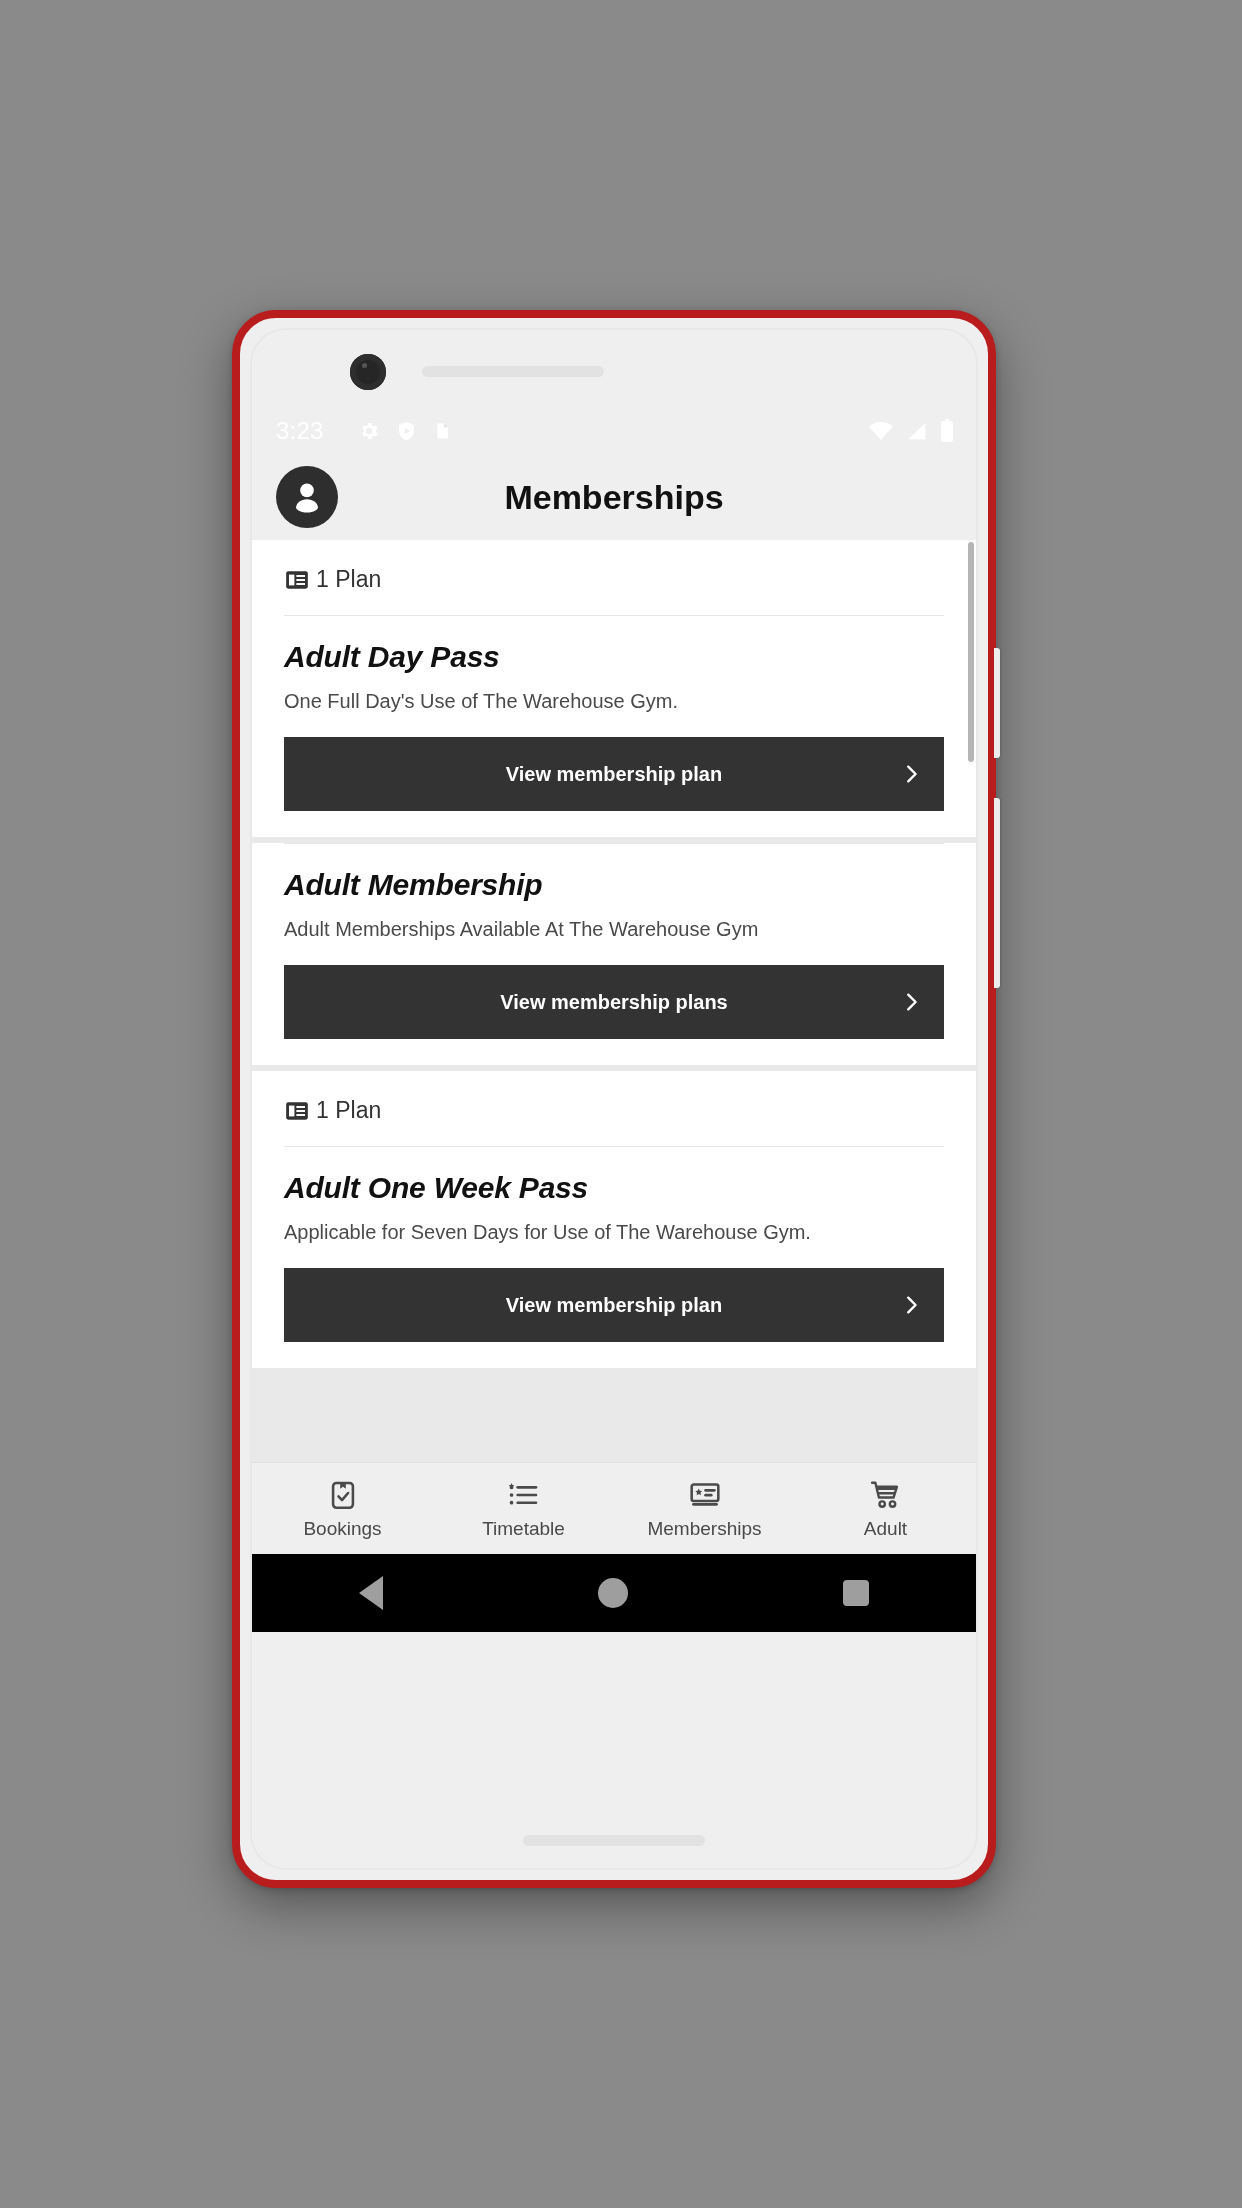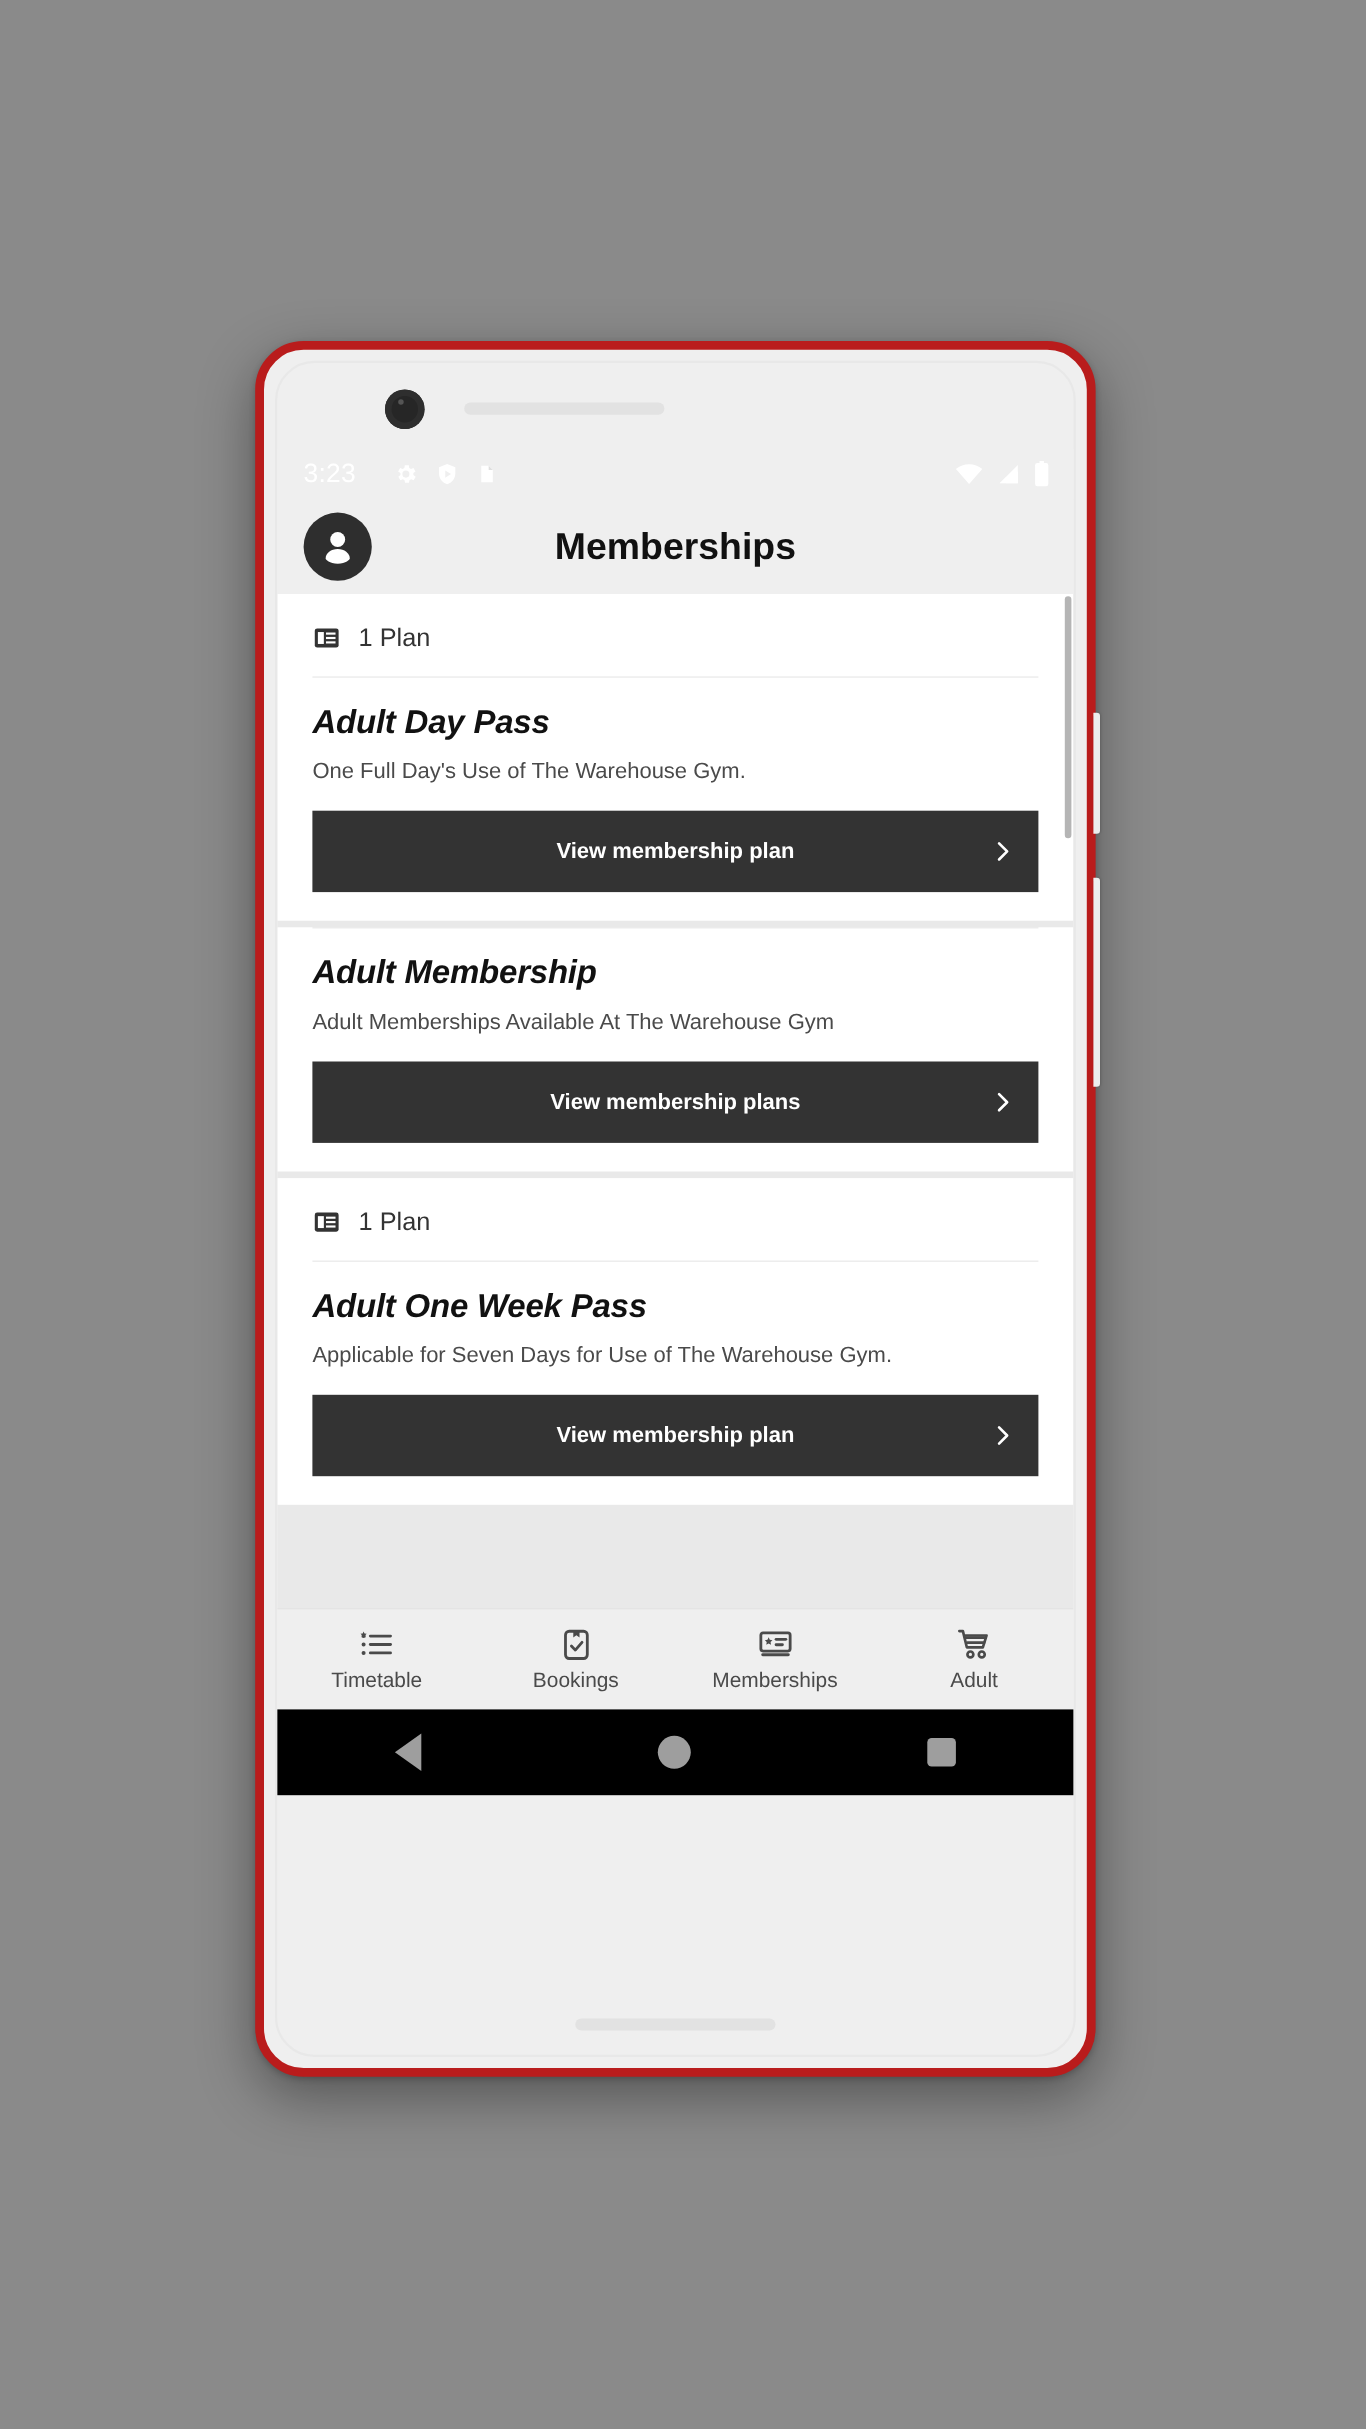--- a/index.html
+++ b/index.html
@@ -183,21 +183,21 @@
 
   .membership-card {
     background: #ffffff;
     padding: 0 0 26px 0;
     margin-bottom: 6px;
   }
 
   .card-plan-row {
     display: flex;
     align-items: center;
-    gap: 16px;
+    gap: 6px;
     padding: 26px 32px 22px 32px;
   }
   .plan-count-label {
     font-size: 23px;
     color: #333;
   }
   .card-divider {
     height: 1px;
     background: #e6e6e6;
     margin: 0 32px;
@@ -420,37 +420,37 @@
         </div>
 
         <div id="scroll-track">
           <div id="scroll-thumb"></div>
         </div>
       </div>
 
       <div id="bottom-nav">
 
         <div class="nav-item">
+          <svg width="34" height="34" viewBox="0 0 24 24" fill="none" stroke="#4a4a4a" stroke-width="1.8" stroke-linecap="round" stroke-linejoin="round">
+            <rect x="5" y="3.5" width="14" height="17.5" rx="2.4"></rect>
+            <path d="M10 3.5h4v4l-2-1.4-2 1.4z" fill="#4a4a4a" stroke="none"></path>
+            <polyline points="8.8 13 11.3 15.6 15.6 10.6"></polyline>
+          </svg>
+          <span class="nav-label">Bookings</span>
+        </div>
+
+        <div class="nav-item">
           <svg width="34" height="34" viewBox="0 0 24 24" fill="none" stroke="#4a4a4a" stroke-width="1.8" stroke-linecap="round">
             <path d="M3.2 6.6h0.01M3.2 12h0.01M3.2 17.4h0.01" stroke-width="2.6"></path>
             <line x1="7.5" y1="6.6" x2="20.5" y2="6.6"></line>
             <line x1="7.5" y1="12" x2="20.5" y2="12"></line>
             <line x1="7.5" y1="17.4" x2="20.5" y2="17.4"></line>
             <path d="M3.2 3.6l0.6 1.3 1.4 0.2-1 1 0.25 1.4-1.25-0.66-1.25 0.66 0.25-1.4-1-1 1.4-0.2z" fill="#4a4a4a" stroke="none"></path>
           </svg>
           <span class="nav-label">Timetable</span>
-        </div>
-
-        <div class="nav-item">
-          <svg width="34" height="34" viewBox="0 0 24 24" fill="none" stroke="#4a4a4a" stroke-width="1.8" stroke-linecap="round" stroke-linejoin="round">
-            <rect x="5" y="3.5" width="14" height="17.5" rx="2.4"></rect>
-            <path d="M10 3.5h4v4l-2-1.4-2 1.4z" fill="#4a4a4a" stroke="none"></path>
-            <polyline points="8.8 13 11.3 15.6 15.6 10.6"></polyline>
-          </svg>
-          <span class="nav-label">Bookings</span>
         </div>
 
         <div class="nav-item">
           <svg width="34" height="34" viewBox="0 0 24 24" fill="none" stroke="#4a4a4a" stroke-width="1.8" stroke-linejoin="round">
             <rect x="2.6" y="4.6" width="18.8" height="11.6" rx="1.4"></rect>
             <path d="M7.6 7.4l0.75 1.55 1.7 0.25-1.22 1.2 0.29 1.7-1.52-0.8-1.52 0.8 0.29-1.7-1.22-1.2 1.7-0.25z" fill="#4a4a4a" stroke="none"></path>
             <line x1="12.4" y1="8.7" x2="18.6" y2="8.7" stroke-width="1.9" stroke-linecap="round"></line>
             <line x1="12.4" y1="12.1" x2="16.4" y2="12.1" stroke-width="1.9" stroke-linecap="round"></line>
             <line x1="3.8" y1="18.6" x2="20.2" y2="18.6" stroke-width="1.9" stroke-linecap="round"></line>
           </svg>

